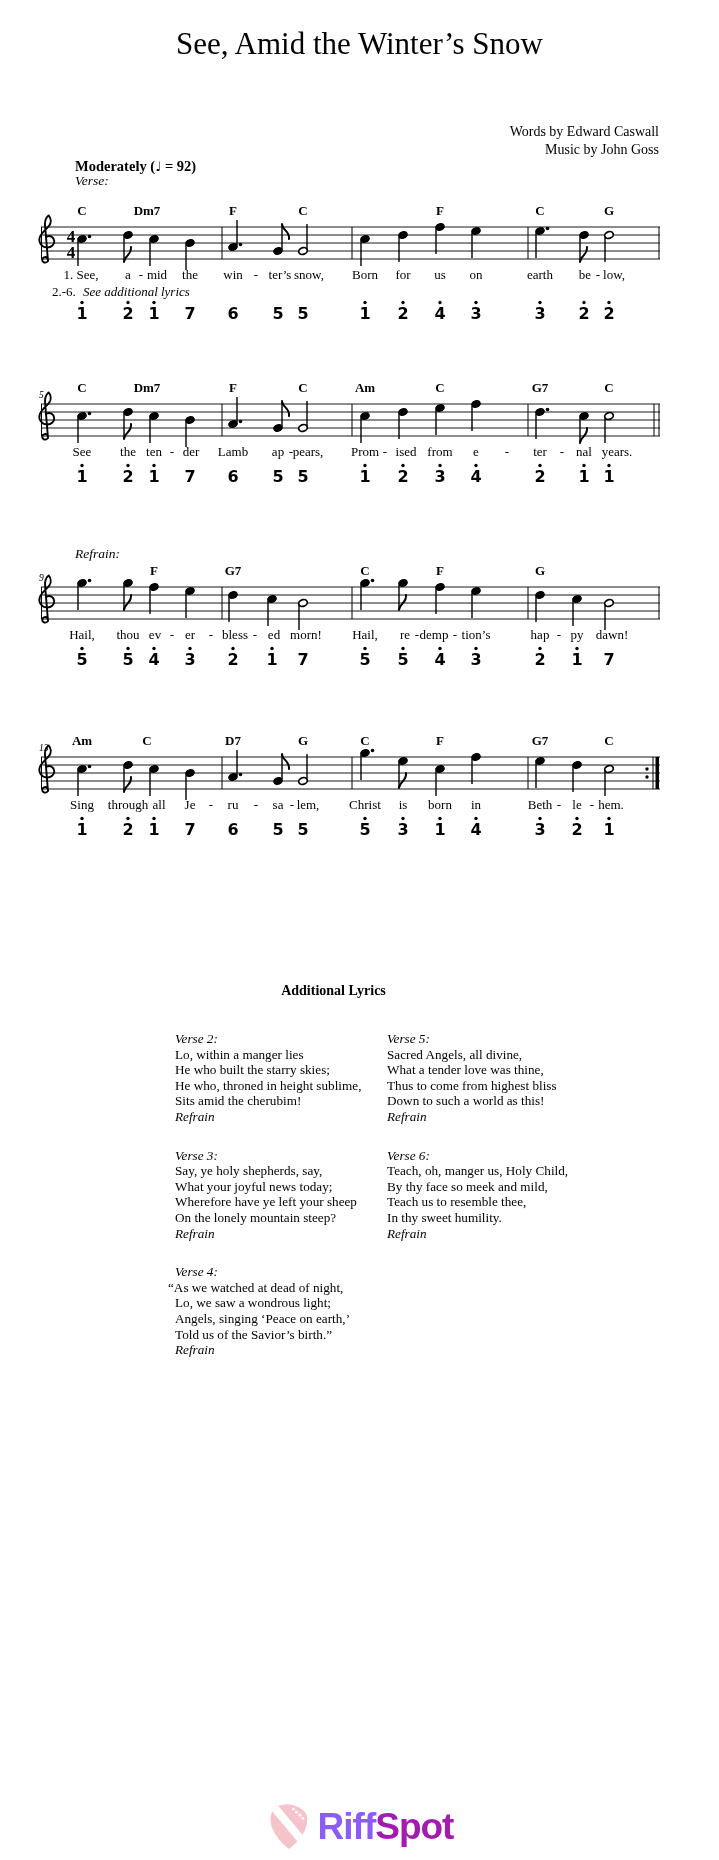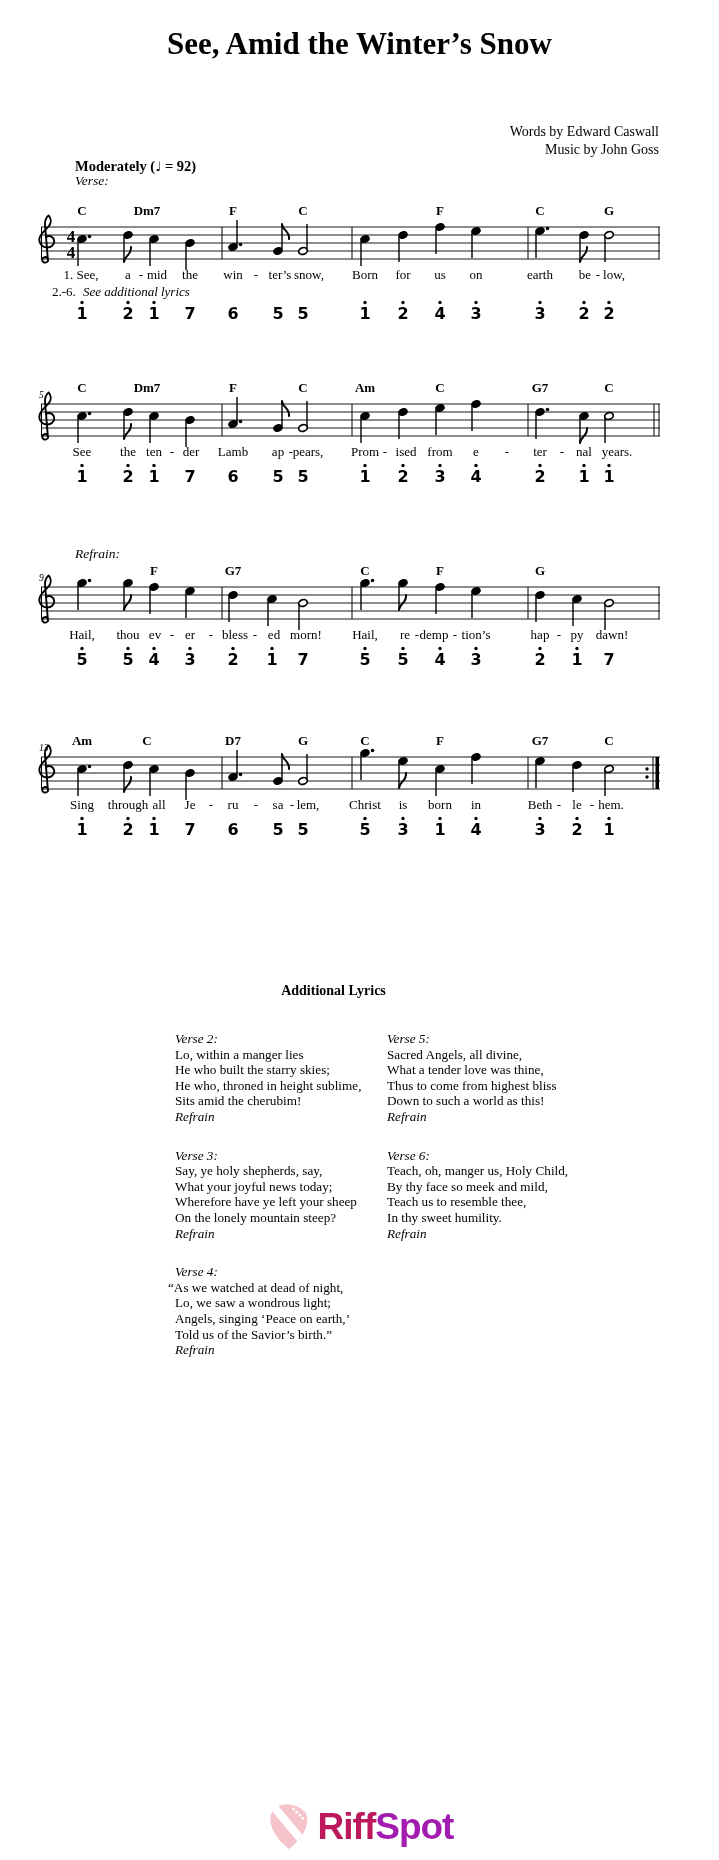--- a/index.html
+++ b/index.html
@@ -1,19 +1,19 @@
 <!DOCTYPE html>
 <html><head>
 <meta charset="utf-8">
 <style>
   html,body{margin:0;padding:0;background:#fff;}
   .page{position:relative;width:719px;height:1860px;background:#ffffff;overflow:hidden;
         font-family:"Liberation Serif",serif;color:#000;}
   .title{position:absolute;top:26px;left:0;width:719px;margin:0;text-align:center;
-         font-size:31px;font-weight:bold;font-family:"Liberation Serif",serif;}
+         font-size:31px;font-weight:normal;font-family:"Liberation Serif",serif;}
   .credits{position:absolute;top:123px;right:60px;text-align:right;
            font-size:14px;line-height:18px;}
   .tempo{position:absolute;top:158px;left:75px;font-weight:bold;font-size:14.5px;}
   .note-glyph{font-family:"DejaVu Sans",sans-serif;font-weight:bold;font-size:13px;}
   .section-label{position:absolute;left:75px;font-style:italic;font-size:13.5px;}
   #verse-label{top:173px;}
   #refrain-label{top:546px;}
   svg.system{position:absolute;left:35px;overflow:visible;}
   .chord{font:bold 13px "Liberation Serif",serif;}
   .lyric{font:13px "Liberation Serif",serif;}
@@ -620,16 +620,16 @@
       </defs>
       <path id="pick-shape" d="M20,43 C12,37 3.5,27 3,16.5 C2.6,8 8.5,2.5 16,2.2 C24,1.8 36.5,6 36.8,15 C37.2,27 28,37.5 20,43 Z" fill="#f5c3ca"></path>
       <g clip-path="url(#pickclip)" fill="#ffffff">
         <rect x="16.8" y="-6" width="7.5" height="56" transform="rotate(-40 20 22)"></rect>
         <circle cx="24" cy="6.5" r="1.3"></circle>
         <circle cx="27" cy="9.3" r="1.3"></circle>
         <circle cx="30" cy="12.1" r="1.3"></circle>
         <circle cx="32.7" cy="15" r="1.3"></circle>
       </g>
     </svg>
-    <div class="brand"><span class="riff" style="color: #be185d;">Riff</span><span class="spot" style="color: #a21caf;">Spot</span></div>
+    <div class="brand"><span class="riff" style="color: #8b5cf6;">Riff</span><span class="spot" style="color: #a21caf;">Spot</span></div>
   </div>
 
 </div>
 
 </body></html>

